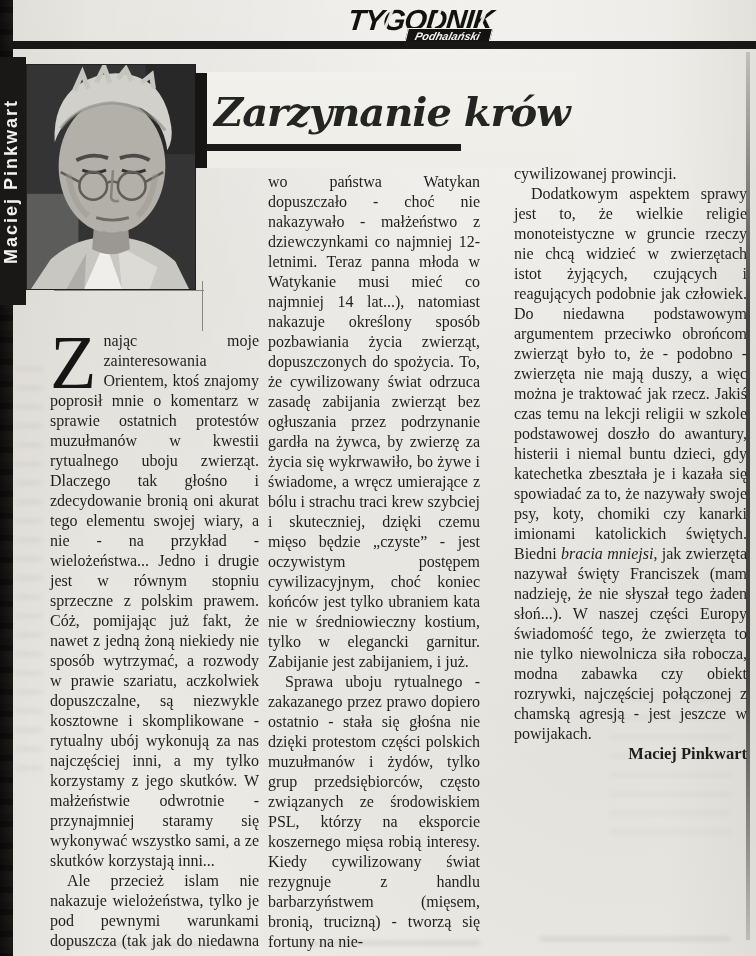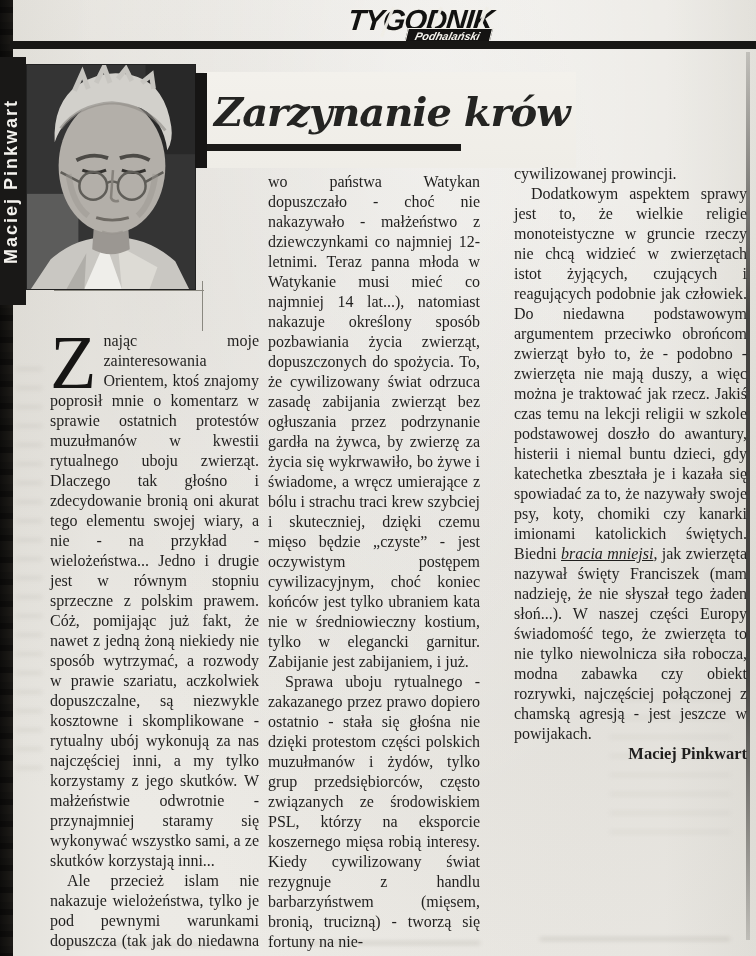--- a/index.html
+++ b/index.html
@@ -58,21 +58,21 @@
 
   
   .col{position:absolute;text-align:justify;font-size:16px;line-height:20px;color:#201f1e;}
   .col p{margin:0;}
   .col p.indent{text-indent:17px;}
   #col1{left:50px;top:331px;width:209px;height:602px;}
   #col2{left:268px;top:172px;width:212px;height:760px;}
   #col3{left:514px;top:164px;width:233px;height:762px;}
   .dropcap{float:left;font-size:76px;line-height:58px;padding:2px 7px 0 0;color:#161514;}
   .signature{text-align:right;font-weight:bold;font-size:16.5px;margin-top:1px;}
-  .em{font-style:italic;text-decoration:underline;}
+  .em{font-style:italic;}
 
   
   .ghost{position:absolute;filter:blur(2px);opacity:.30;pointer-events:none;
     background:repeating-linear-gradient(180deg,transparent 0 7px,#aaa69d 7px 11px,transparent 11px 19px);}
   .g1{left:56px;top:936px;width:190px;height:18px;}
   .g2{left:300px;top:934px;width:180px;height:20px;}
   .g3{left:540px;top:930px;width:190px;height:24px;}
   .g4{left:16px;top:360px;width:26px;height:420px;opacity:.18;}
   .g5{left:610px;top:690px;width:120px;height:150px;opacity:.12;}
 </style>

